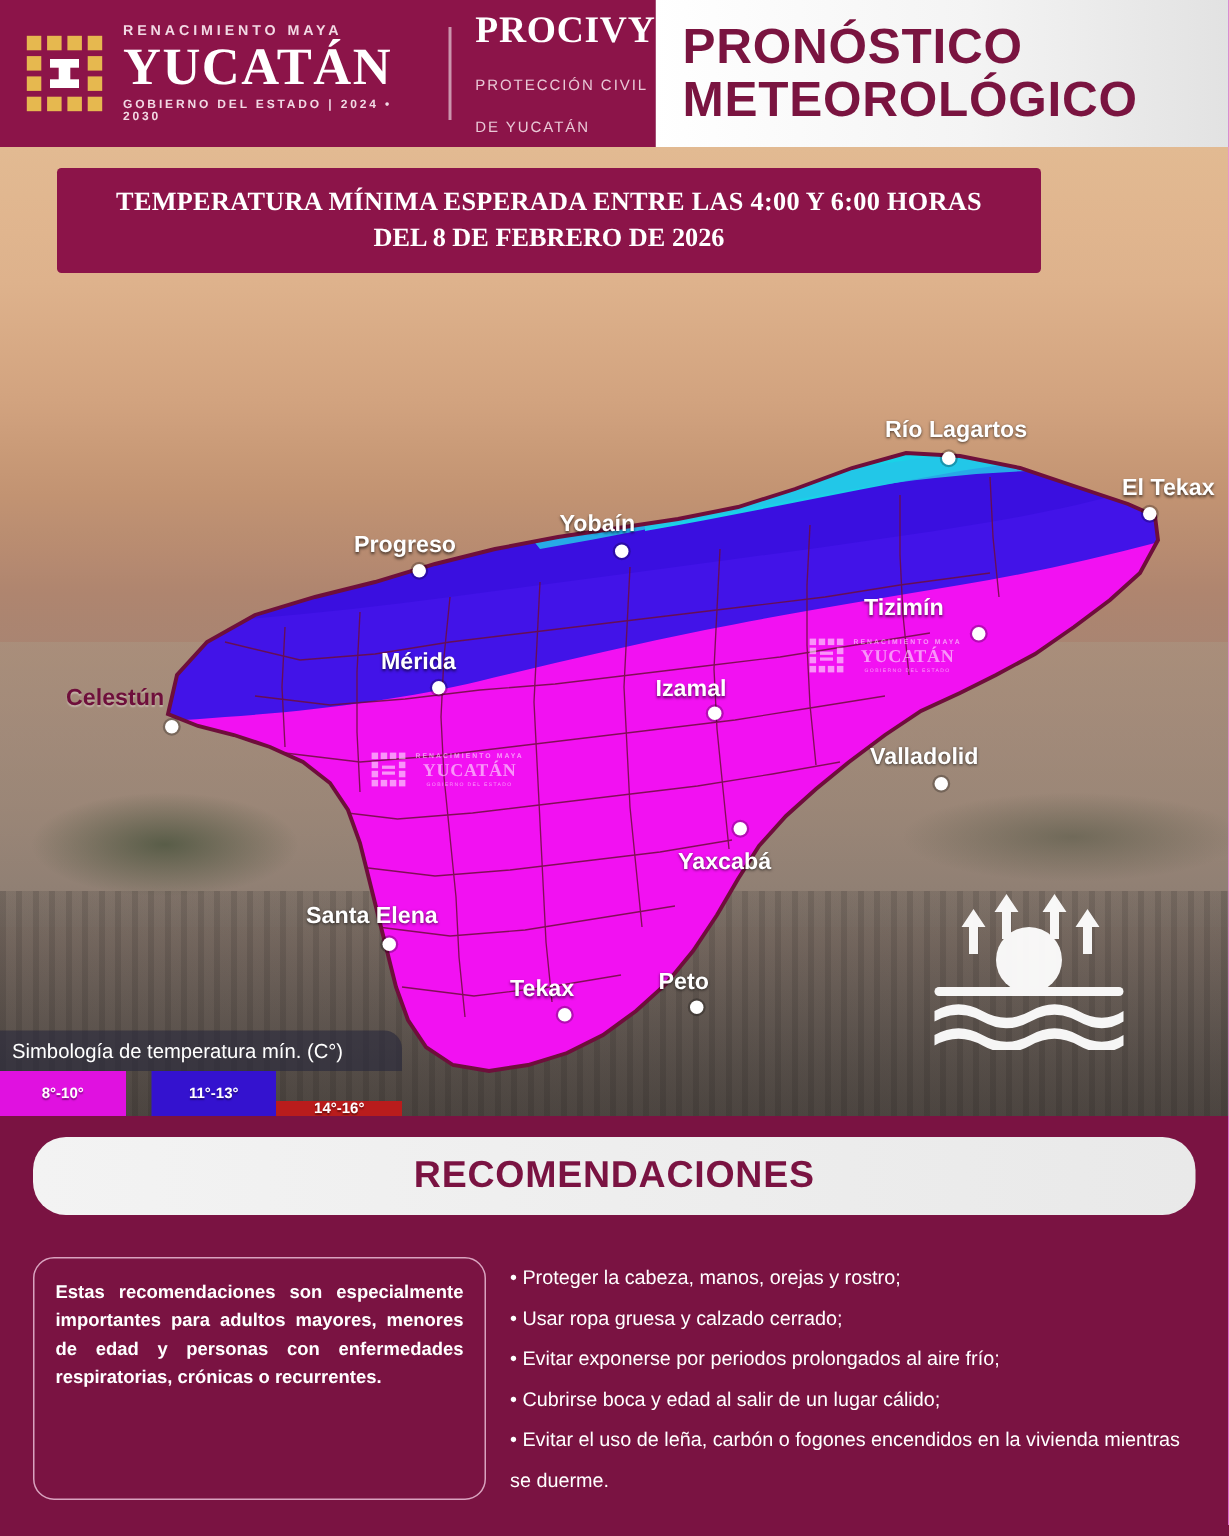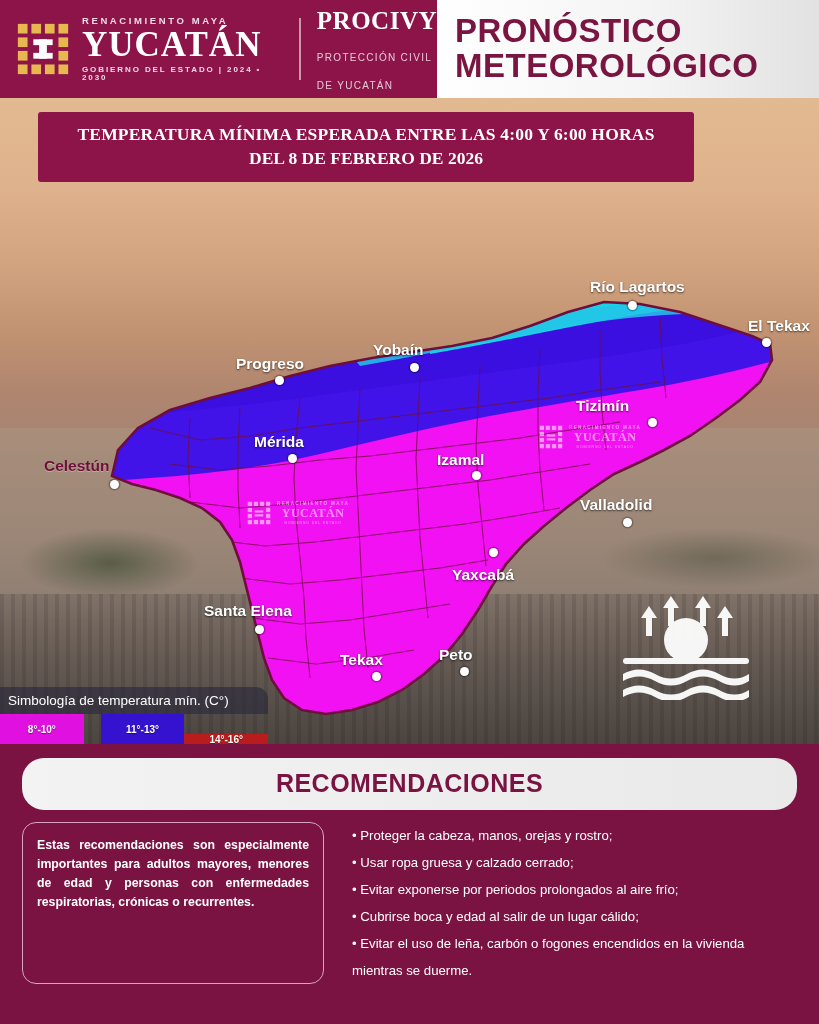--- a/index.html
+++ b/index.html
@@ -240,22 +240,22 @@
     padding: 11px 0 12px;
   }
   .recs-banner h2 {
     color: #7a1342;
     font-size: 25px;
     font-weight: bold;
     letter-spacing: .5px;
   }
   .recs-body {
     display: flex;
-    gap: 28px;
-    margin-top: 12px;
+    gap: 16px;
+    margin-top: 28px;
   }
   .note-box {
     width: 302px;
     border: 1.5px solid #d9a3bf;
     border-radius: 14px;
     padding: 13px 14px;
     color: #fff;
     font-size: 12.3px;
     line-height: 1.55;
     font-weight: bold;

